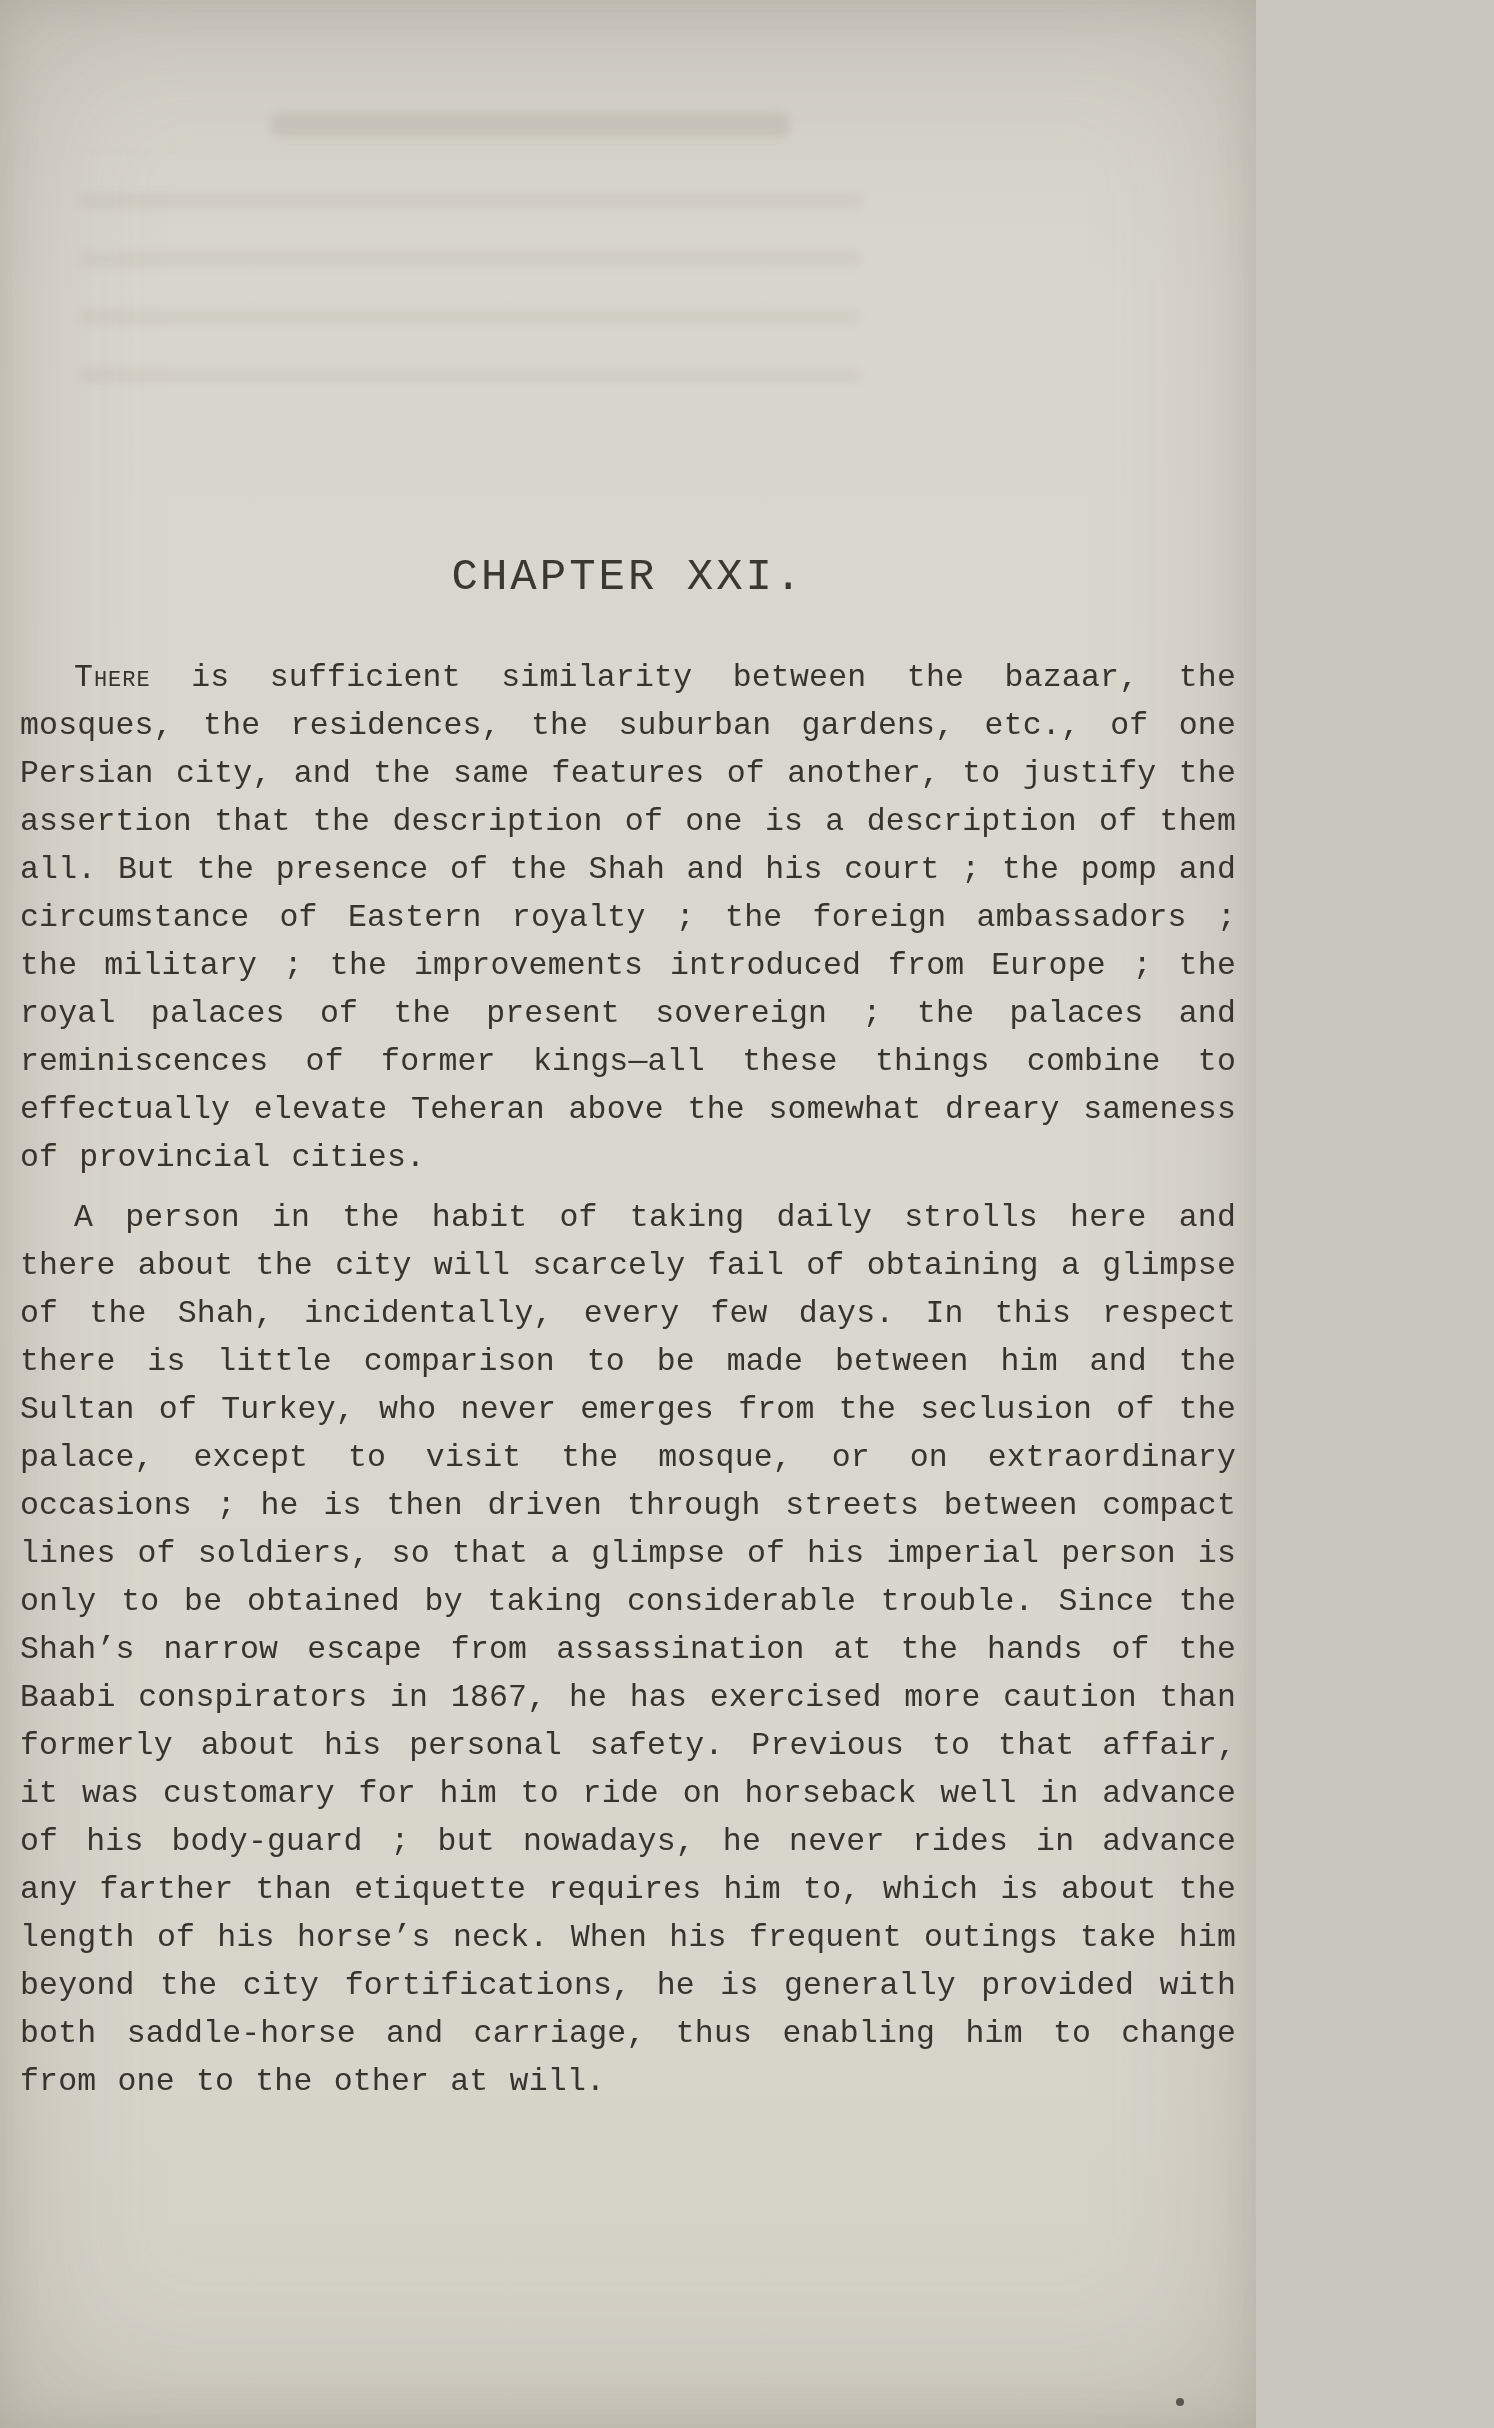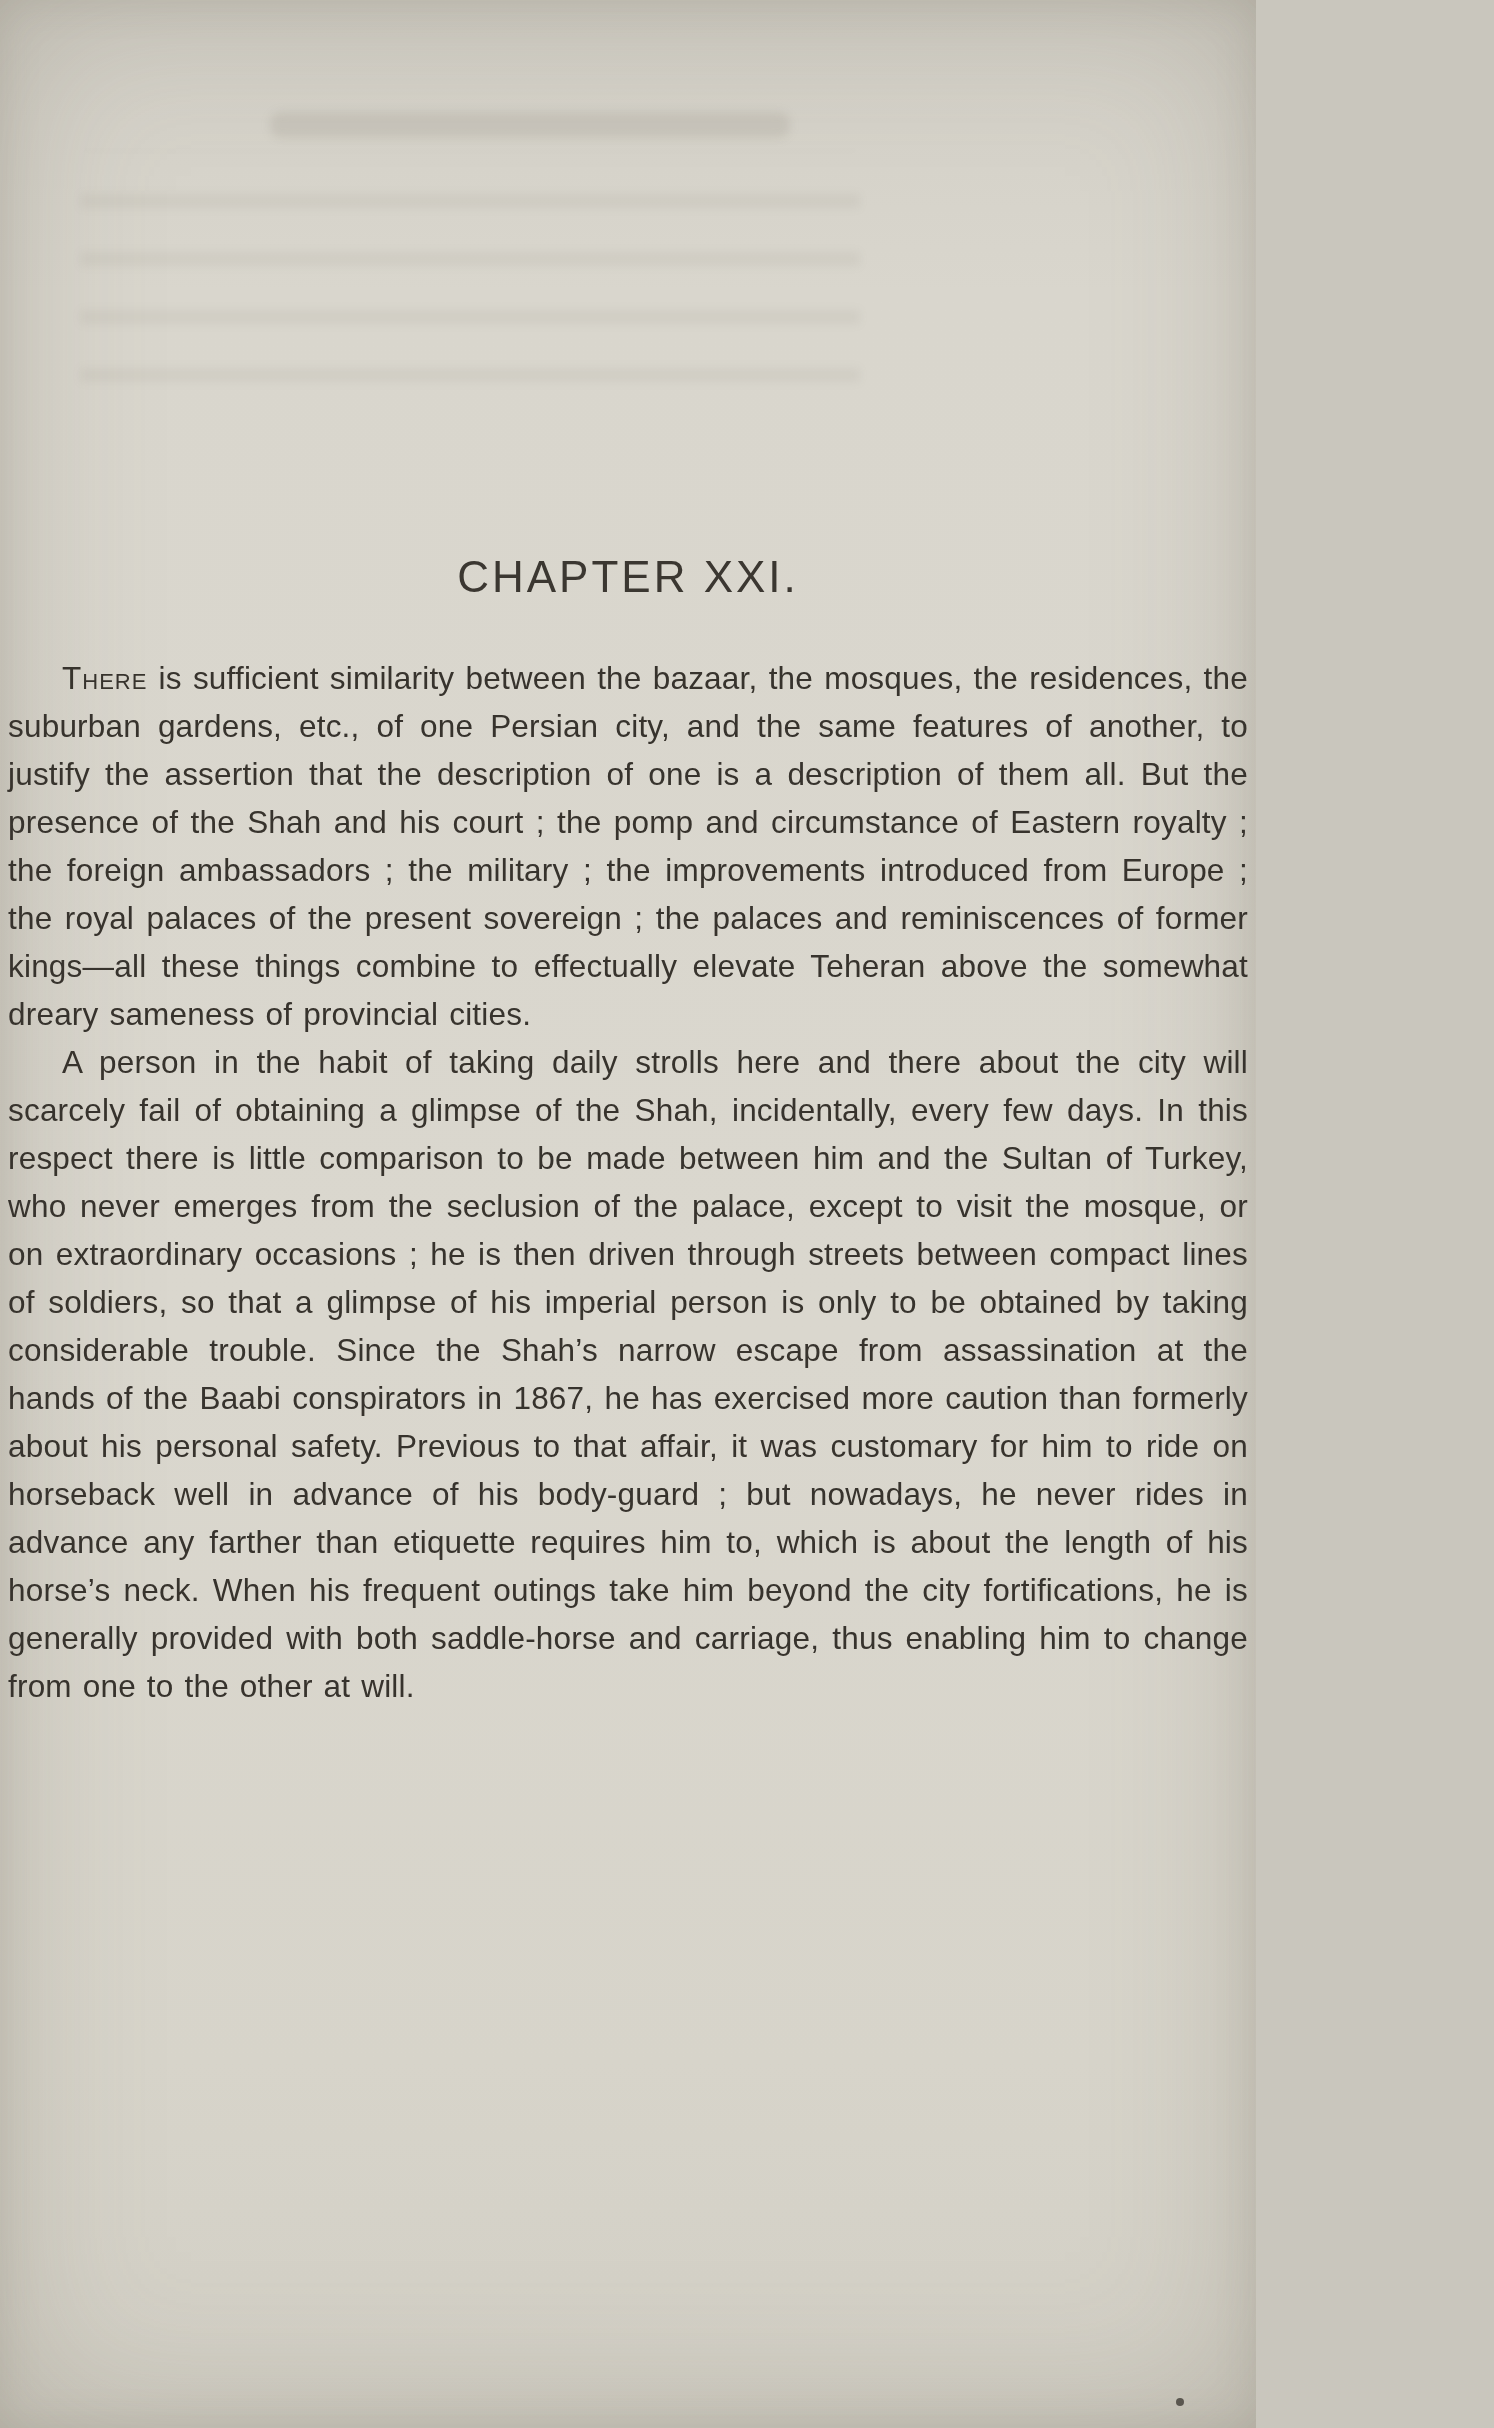--- a/index.html
+++ b/index.html
@@ -9,21 +9,21 @@
   }
   .page {
     position: relative;
     width: 1256px;
     height: 2428px;
     box-sizing: border-box;
     background: linear-gradient(180deg, #d2cfc6 0%, #d9d6cd 12%, #dad7ce 55%, #d7d4ca 85%, #d2cfc5 100%);
     box-shadow: inset 0 0 160px rgba(110, 104, 90, 0.28),
                 inset 0 0 40px rgba(120, 114, 100, 0.18);
     overflow: hidden;
-    font-family: Liberation Sans, sans-serif;
+    font-family: Liberation Mono, monospace;
     color: #37332d;
   }
 
   
   .showthrough {
     position: absolute;
     top: 150px;
     left: 80px;
     width: 780px;
     height: 260px;
@@ -73,21 +73,21 @@
   .body-text {
     margin: 52px auto 0 auto;
     width: 1240px;
     font-size: 31.5px;
     line-height: 48px;
     text-align: justify;
     word-spacing: 2px;
     letter-spacing: 0.2px;
   }
   .body-text p {
-    margin: 0;
+    margin: 12px;
     text-indent: 54px;
   }
   .lead-smallcaps {
     font-variant: small-caps;
     letter-spacing: 1px;
   }
 
   .ink-speck {
     position: absolute;
     right: 72px;

